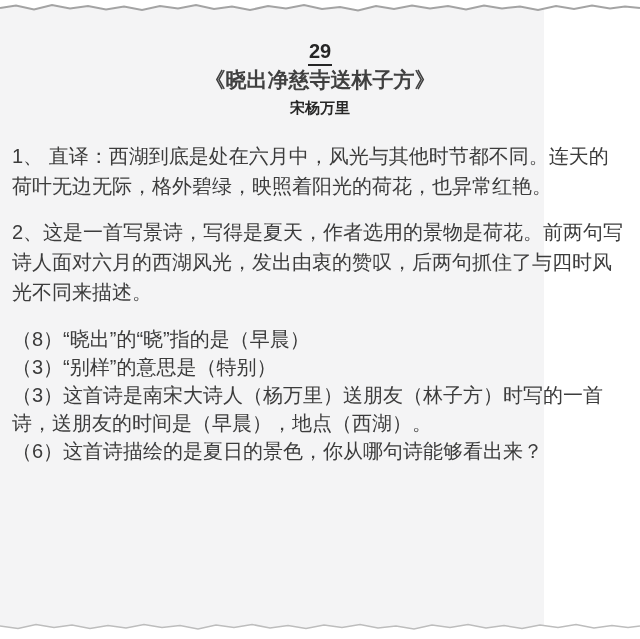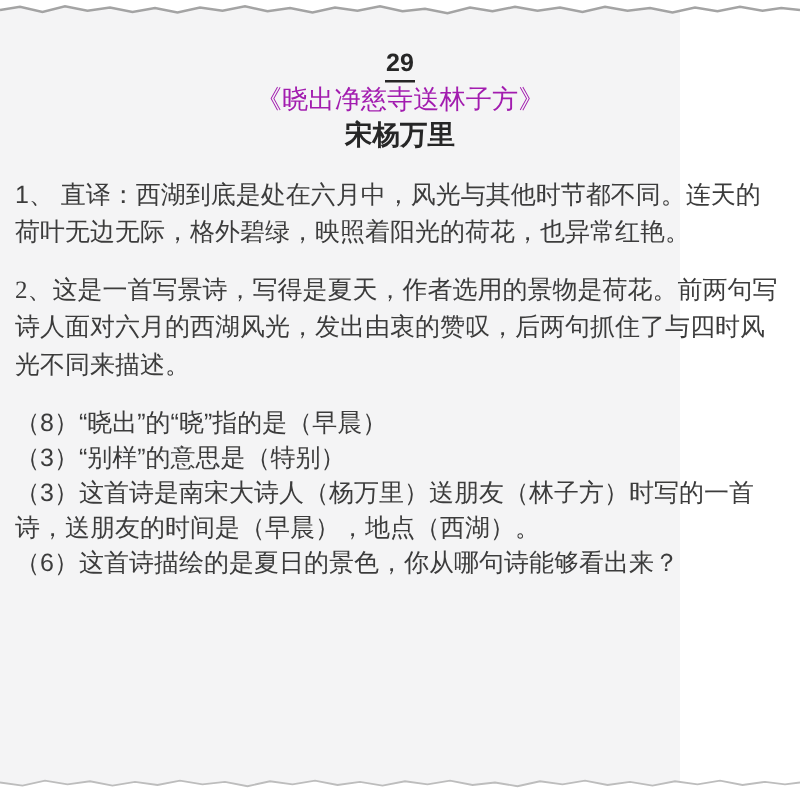--- a/index.html
+++ b/index.html
@@ -50,42 +50,42 @@
     line-height: 26px;
   }
   .lesson-number span {
     display: inline-block;
     border-bottom: 2px solid #262626;
     padding: 0 1px 0px 1px;
   }
   .poem-title {
     text-align: center;
     font-size: 21px;
-    font-weight: 400;
-    color: #a21caf;
+    font-weight: 700;
+    color: #404040;
     line-height: 28px;
   }
   .poem-author {
     text-align: center;
-    font-size: 22px;
+    font-size: 15px;
     font-weight: 700;
     color: #262626;
     line-height: 27px;
   }
   .poem-text {
     margin: 24px 0 0 0;
     color: #35a873;
     line-height: 32px;
   }
   .para {
     margin: 0;
     line-height: 30px;
   }
   .para-1 { margin-top: 20px; }
-  .para-2 { margin-top: 16px; font-family: Liberation Serif, serif; }
+  .para-2 { margin-top: 16px; }
   .qa { margin-top: 18px; }
   .qa-heading {
     line-height: 28px;
   }
   .qa-item {
     line-height: 28px;
   }
 </style>
 </head>
 <body>

